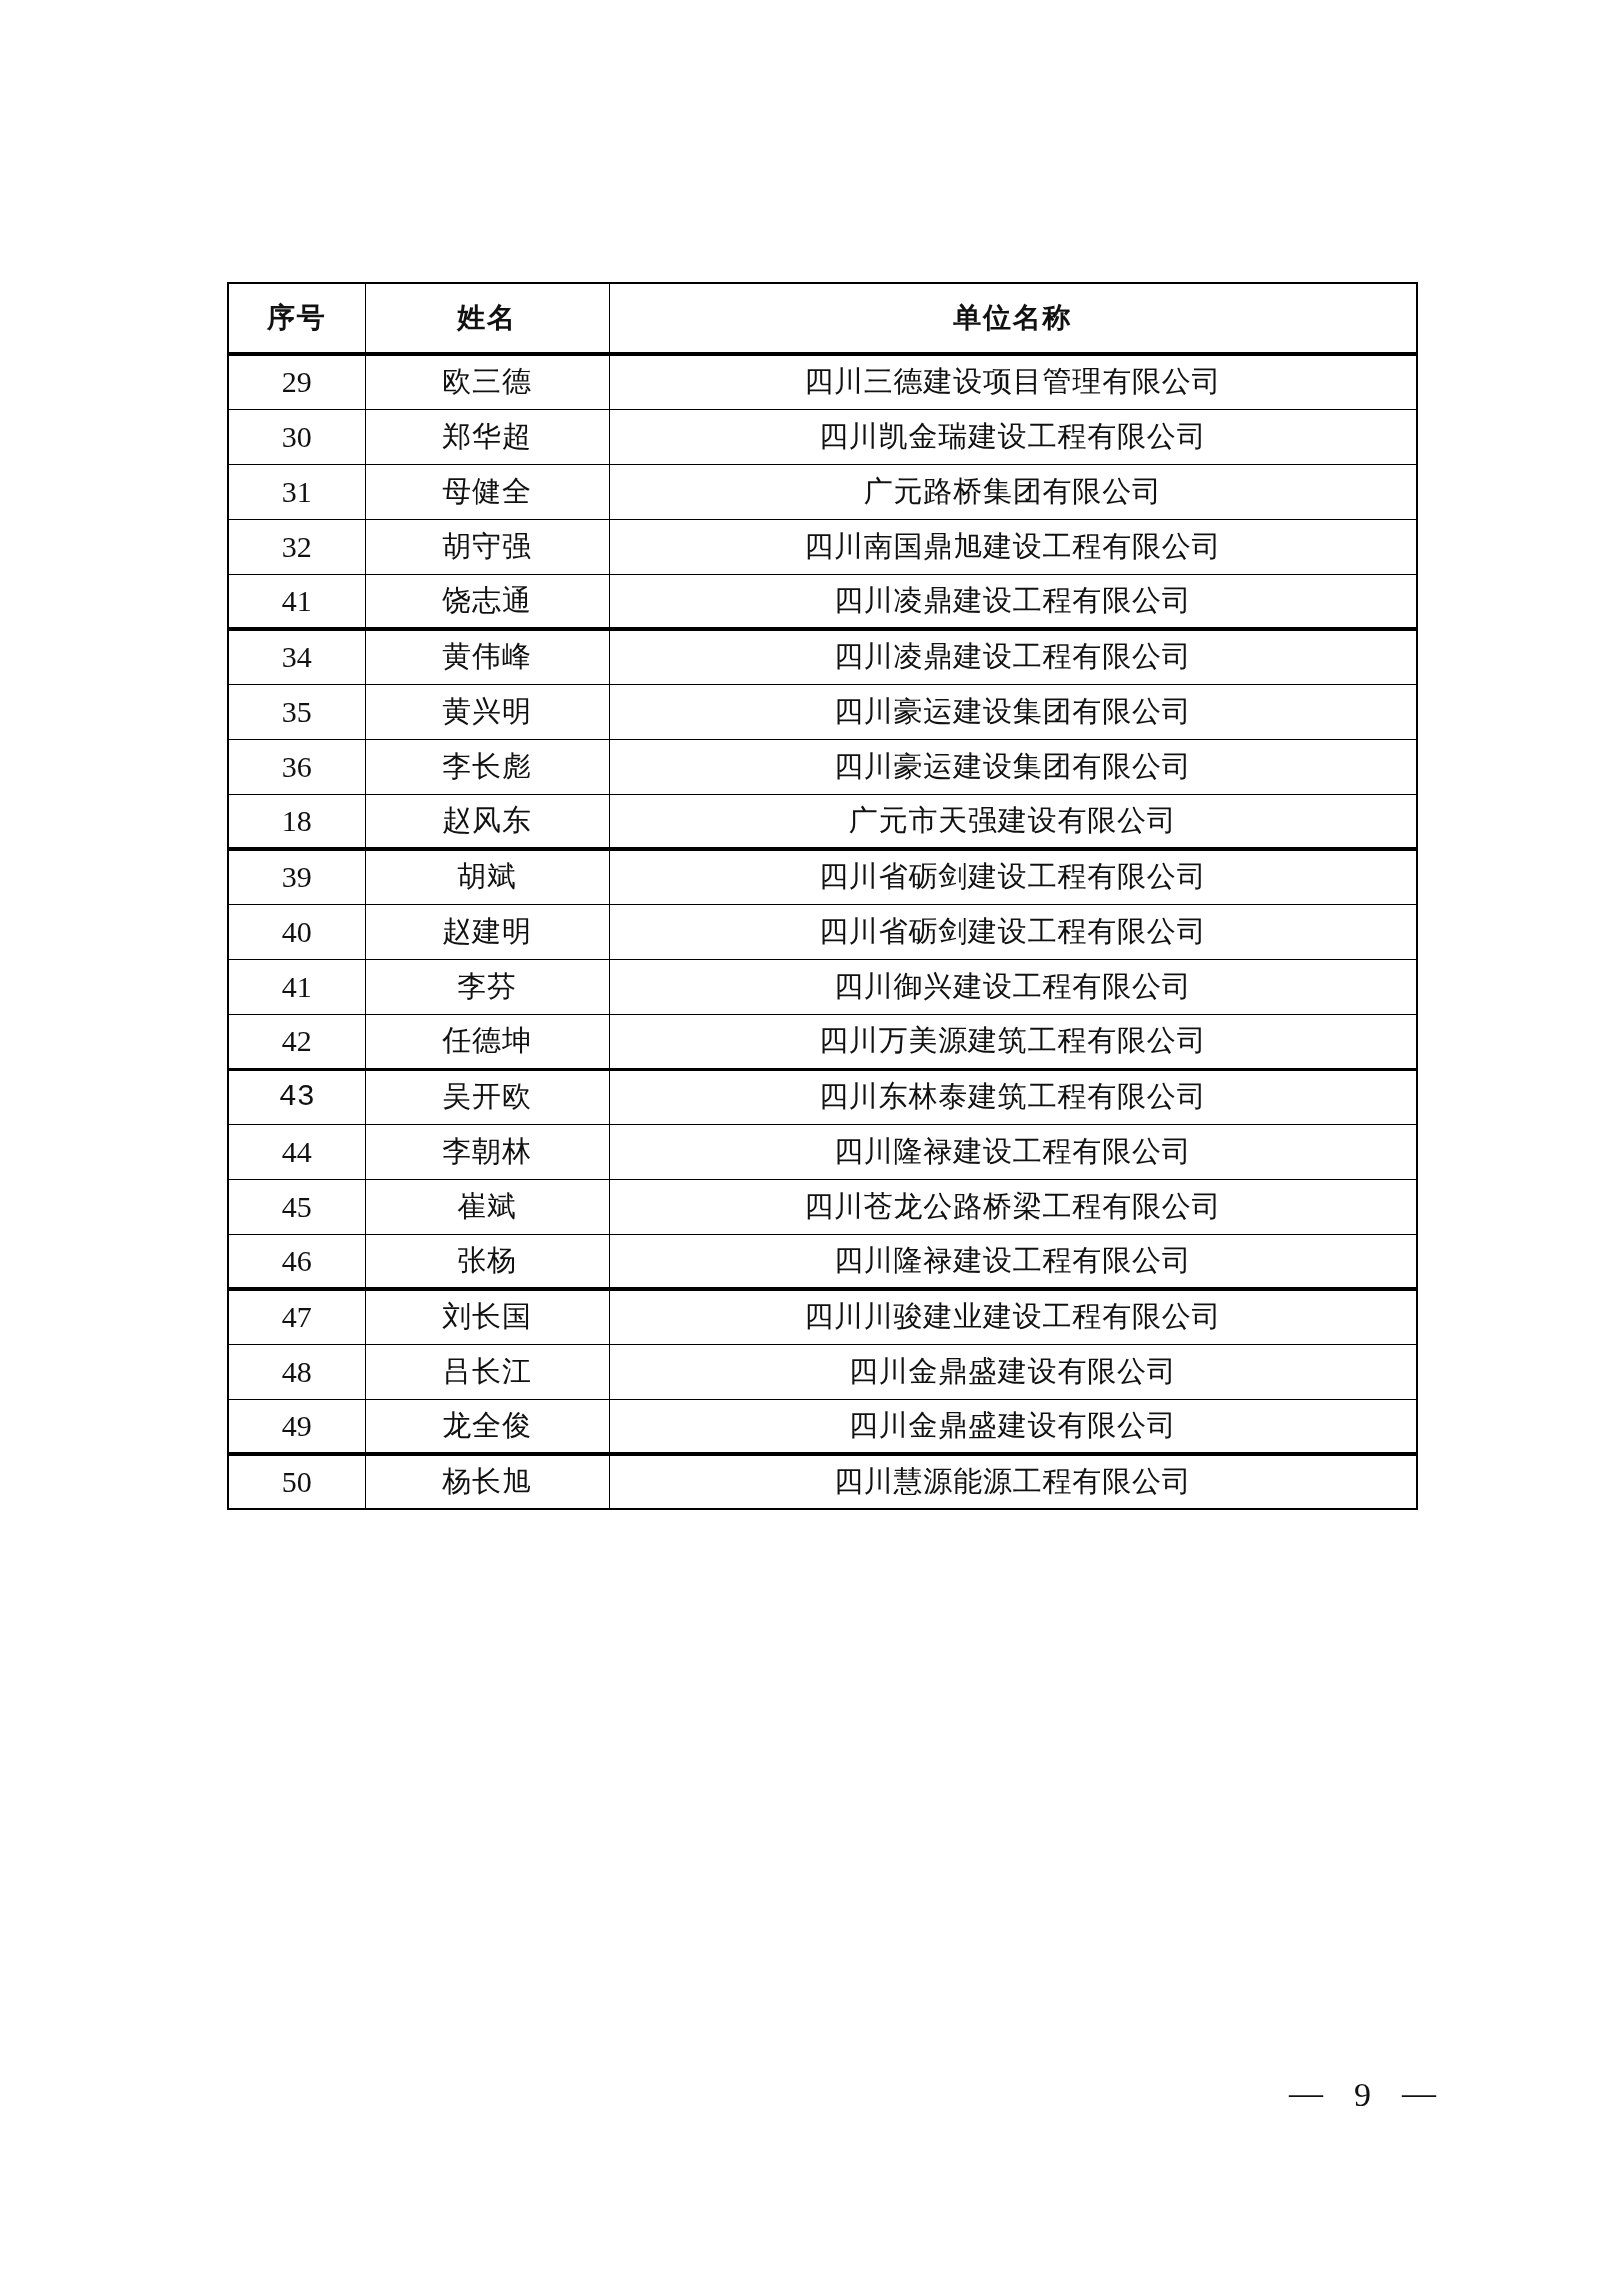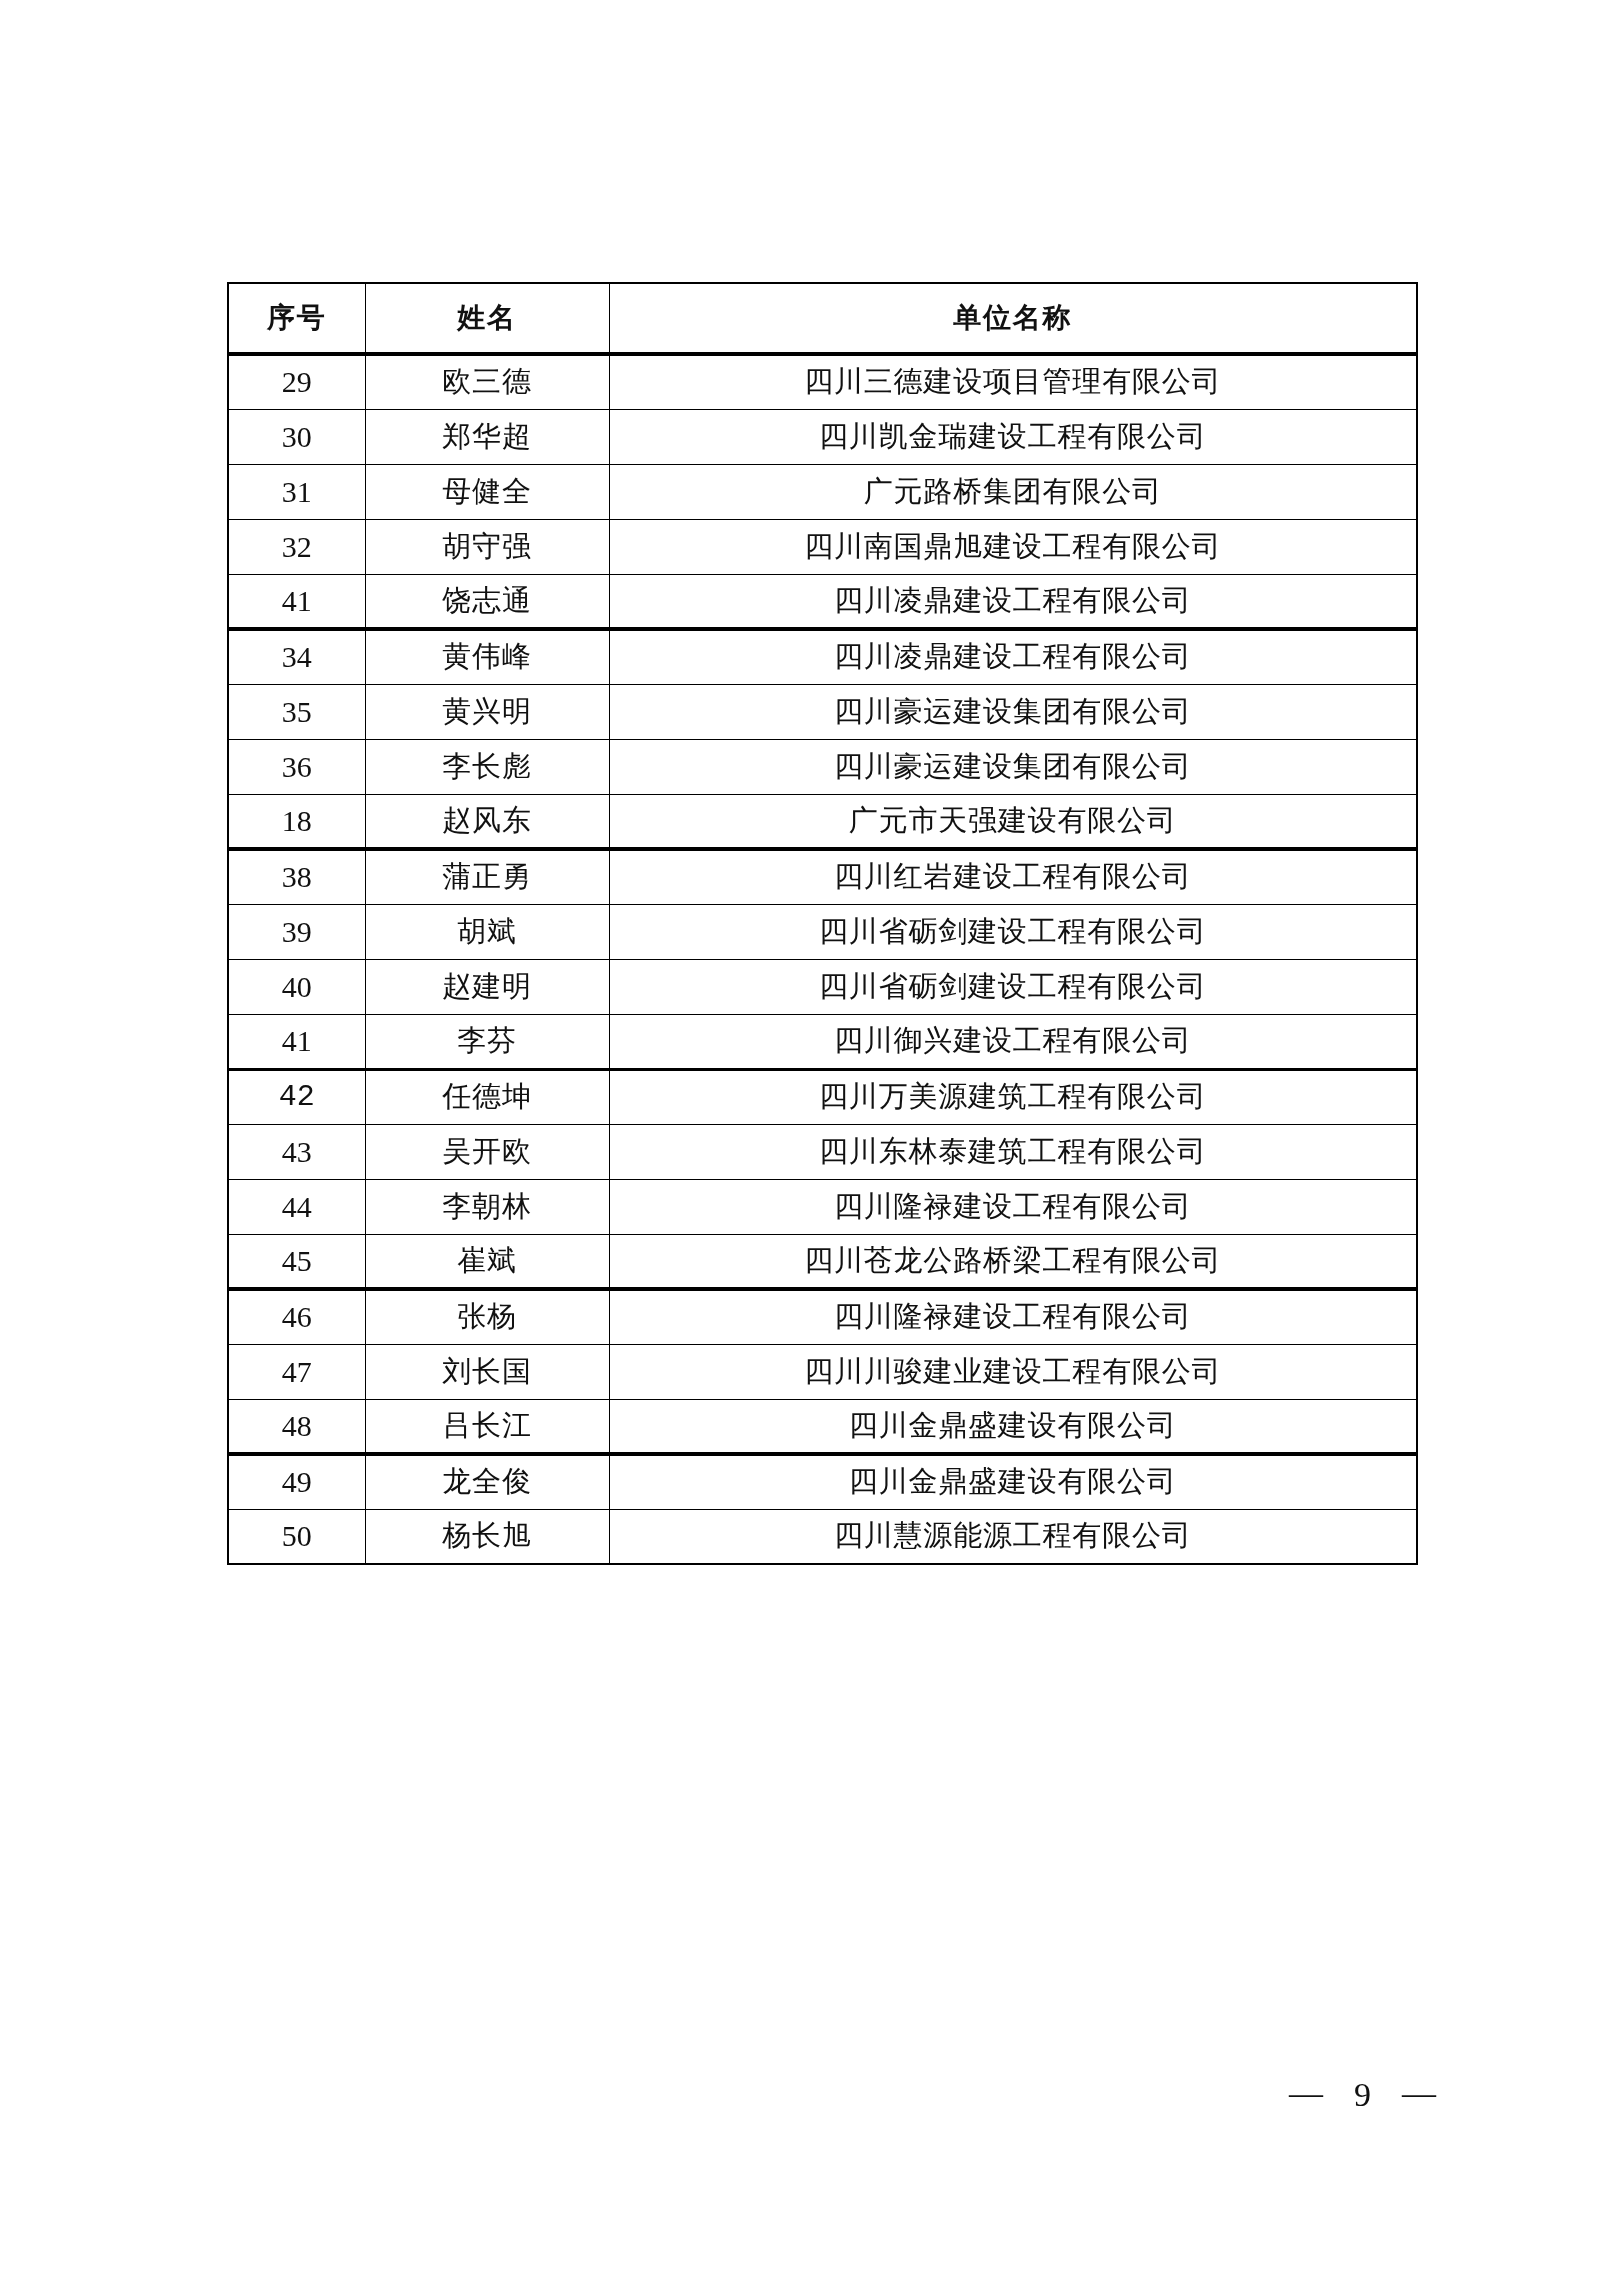--- a/index.html
+++ b/index.html
@@ -155,25 +155,20 @@
     <td>李长彪</td>
     <td>四川豪运建设集团有限公司</td>
   </tr>
 
   <tr>
     <td>18</td>
     <td>赵风东</td>
     <td>广元市天强建设有限公司</td>
   </tr>
 
-  <tr>
-    <td>38</td>
-    <td>蒲正勇</td>
-    <td>四川红岩建设工程有限公司</td>
-  </tr>
 
   <tr>
     <td>39</td>
     <td>胡斌</td>
     <td>四川省砺剑建设工程有限公司</td>
   </tr>
 
   <tr>
     <td>40</td>
     <td>赵建明</td>

